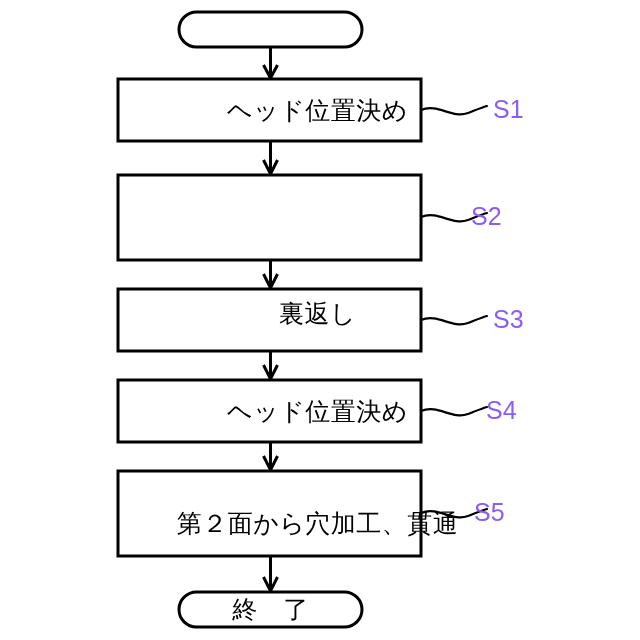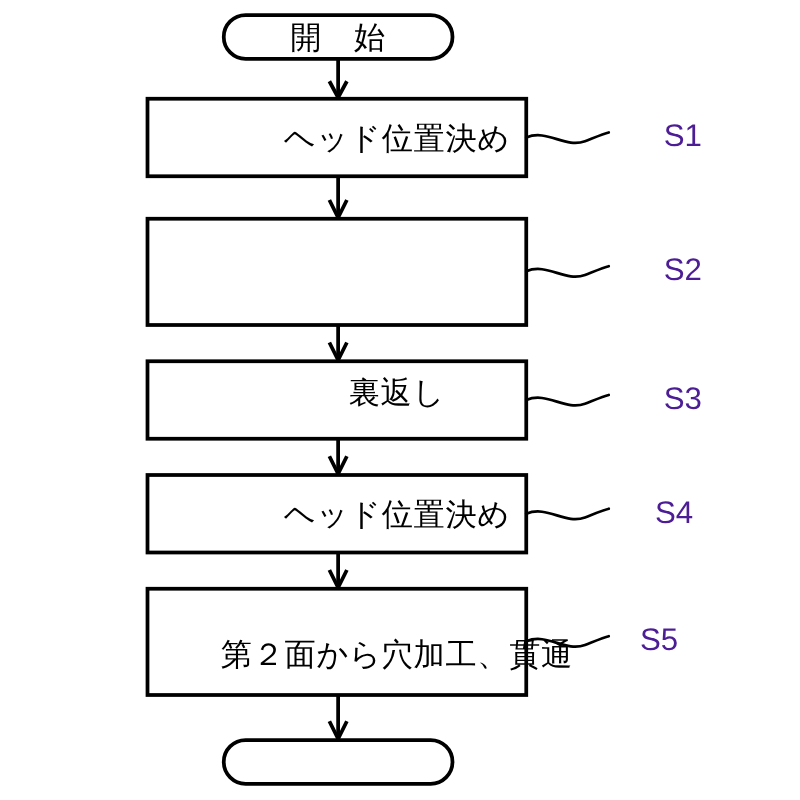--- a/index.html
+++ b/index.html
@@ -40,26 +40,25 @@
     font-size: 25px;
     letter-spacing: 0.5px;
   }
   .process-text {
     font-size: 25px;
     letter-spacing: 0.5px;
     padding-left: 48px;
   }
   .step-label {
     position: absolute;
-    color: #4c1d95;
+    color: #8b5cf6;
     font-size: 25px;
     font-family: "Liberation Sans", "DejaVu Sans", sans-serif;
     letter-spacing: 0px;
     white-space: pre;
-    margin-left: 38px;
   }
 </style>
 </head>
 <body>
 
 <div id="flowchart-root">
 
   <svg id="flow-svg" viewBox="0 0 640 640">
 
     <rect x="179" y="12" width="183" height="35" rx="17.5" ry="17.5" fill="#ffffff" stroke="#000000" stroke-width="3"></rect>
@@ -98,35 +97,35 @@
     <rect x="118" y="471" width="303" height="85" fill="#ffffff" stroke="#000000" stroke-width="3"></rect>
 
     <path d="M 421 513 C 438 506, 452 522, 468 516 C 477 512.5, 483 510, 487 509" fill="none" stroke="#000000" stroke-width="2.2" stroke-linecap="round"></path>
 
     <path d="M 270.5 556 L 270.5 589" fill="none" stroke="#000000" stroke-width="3"></path>
     <path d="M 263.5 577 L 270.5 591 L 277.5 577" fill="none" stroke="#000000" stroke-width="3" stroke-linecap="butt" stroke-linejoin="miter"></path>
 
     <rect x="179" y="592" width="183" height="35" rx="17.5" ry="17.5" fill="#ffffff" stroke="#000000" stroke-width="3"></rect>
   </svg>
 
-  <div class="node-label terminal-text" style="left:179px; top:12px; width:183px; height:35px;">開　始</div>
 
   <div class="node-label process-text" style="left:118px; top:79px; width:303px; height:62px;">ヘッド位置決め</div>
 
 
   <div class="node-label process-text" style="left:118px; top:289px; width:303px; height:48px;">裏返し</div>
 
   <div class="node-label process-text" style="left:118px; top:380px; width:303px; height:62px;">ヘッド位置決め</div>
 
   <div class="node-label process-text" style="left:118px; top:471px; width:303px; height:104px;">第２面から穴加工、貫通</div>
 
+  <div class="node-label terminal-text" style="left:179px; top:592px; width:183px; height:35px;">終　了</div>
 
   <div class="step-label" style="left:493px; top:95px;">S1</div>
 
-  <div class="step-label" style="left:493px; top:202px;">S2</div>
+  <div class="step-label" style="left:471px; top:202px;">S2</div>
 
   <div class="step-label" style="left:493px; top:305px;">S3</div>
 
   <div class="step-label" style="left:486px; top:396px;">S4</div>
 
   <div class="step-label" style="left:474px; top:498px;">S5</div>
 
 </div>
 
 </body></html>

